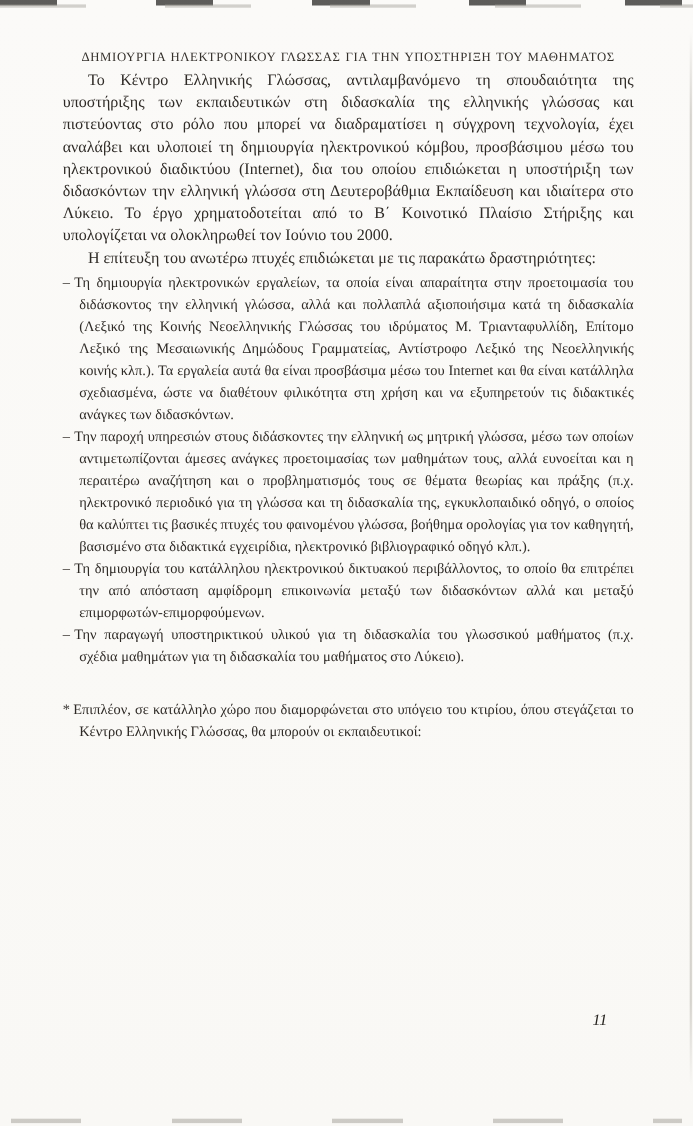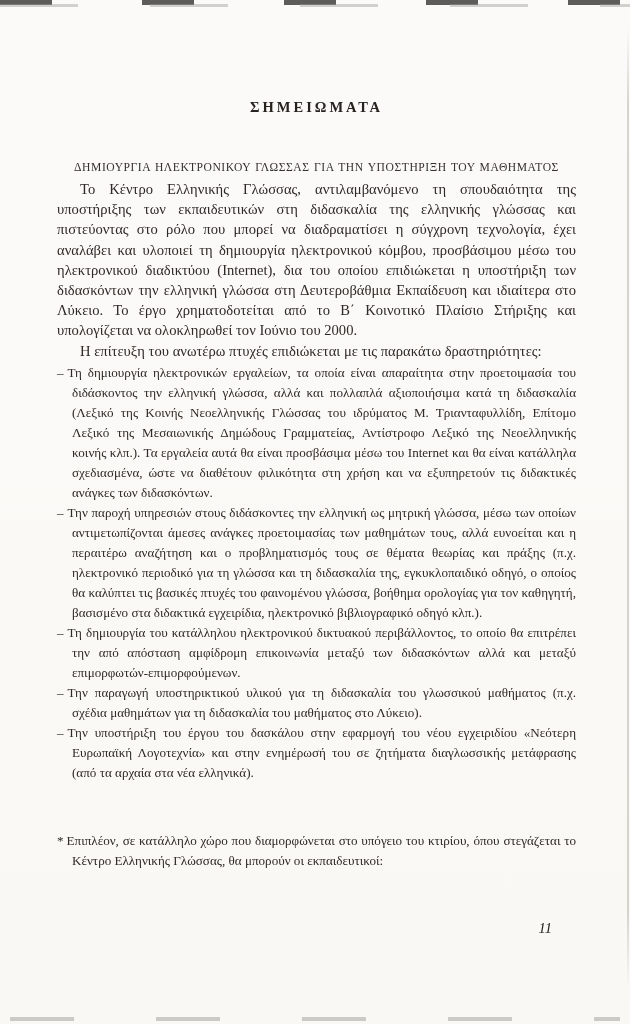--- a/index.html
+++ b/index.html
@@ -77,21 +77,21 @@
     line-height: 20px;
     text-align: justify;
   }
   .activity-item {
     margin: 0;
     padding-left: 15px;
     text-indent: -15px;
   }
   .activity-item .marker { padding-right: 4px; }
   .footnote {
-    margin-top: 48px;
+    margin-top: 28px;
     font-size: 13.1px;
     line-height: 20px;
     text-align: justify;
     padding-left: 15px;
     text-indent: -15px;
   }
   .footnote .marker { padding-right: 3px; }
   .page-number {
     position: absolute;
     top: 920px; right: 78px;
@@ -105,21 +105,20 @@
 
 <div class="page">
 
   <div class="scan-edge-top"></div>
   <div class="scan-edge-top2"></div>
   <div class="scan-edge-bottom"></div>
   <div class="scan-edge-right"></div>
 
   <div class="content">
 
-    <div class="section-title">ΣΗΜΕΙΩΜΑΤΑ</div>
 
     <div class="article-heading">
       <div>ΔΗΜΙΟΥΡΓΙΑ ΗΛΕΚΤΡΟΝΙΚΟΥ ΓΛΩΣΣΑΣ ΓΙΑ ΤΗΝ ΥΠΟΣΤΗΡΙΞΗ ΤΟΥ ΜΑΘΗΜΑΤΟΣ</div>
     </div>
 
     <div class="body-block">
       <p>Το Κέντρο Ελληνικής Γλώσσας, αντιλαμβανόμενο τη σπουδαιότητα της υποστήριξης των εκπαιδευτικών στη διδασκαλία της ελληνικής γλώσσας και πιστεύοντας στο ρόλο που μπορεί να διαδραματίσει η σύγχρονη τεχνολογία, έχει αναλάβει και υλοποιεί τη δημιουργία ηλεκτρονικού κόμβου, προσβάσιμου μέσω του ηλεκτρονικού διαδικτύου (Internet), δια του οποίου επιδιώκεται η υποστήριξη των διδασκόντων την ελληνική γλώσσα στη Δευτεροβάθμια Εκπαίδευση και ιδιαίτερα στο Λύκειο. Το έργο χρηματοδοτείται από το Β΄ Κοινοτικό Πλαίσιο Στήριξης και υπολογίζεται να ολοκληρωθεί τον Ιούνιο του 2000.</p>
       <p>Η επίτευξη του ανωτέρω πτυχές επιδιώκεται με τις παρακάτω δραστηριότητες:</p>
     </div>
 
@@ -129,23 +128,20 @@
       </div>
       <div class="activity-item">
         <span class="marker">–</span><span>Την παροχή υπηρεσιών στους διδάσκοντες την ελληνική ως μητρική γλώσσα, μέσω των οποίων αντιμετωπίζονται άμεσες ανάγκες προετοιμασίας των μαθημάτων τους, αλλά ευνοείται και η περαιτέρω αναζήτηση και ο προβληματισμός τους σε θέματα θεωρίας και πράξης (π.χ. ηλεκτρονικό περιοδικό για τη γλώσσα και τη διδασκαλία της, εγκυκλοπαιδικό οδηγό, ο οποίος θα καλύπτει τις βασικές πτυχές του φαινομένου γλώσσα, βοήθημα ορολογίας για τον καθηγητή, βασισμένο στα διδακτικά εγχειρίδια, ηλεκτρονικό βιβλιογραφικό οδηγό κλπ.).</span>
       </div>
       <div class="activity-item">
         <span class="marker">–</span><span>Τη δημιουργία του κατάλληλου ηλεκτρονικού δικτυακού περιβάλλοντος, το οποίο θα επιτρέπει την από απόσταση αμφίδρομη επικοινωνία μεταξύ των διδασκόντων αλλά και μεταξύ επιμορφωτών-επιμορφούμενων.</span>
       </div>
       <div class="activity-item">
         <span class="marker">–</span><span>Την παραγωγή υποστηρικτικού υλικού για τη διδασκαλία του γλωσσικού μαθήματος (π.χ. σχέδια μαθημάτων για τη διδασκαλία του μαθήματος στο Λύκειο).</span>
       </div>
-      <div class="activity-item">
-        <span class="marker">–</span><span>Την υποστήριξη του έργου του δασκάλου στην εφαρμογή του νέου εγχειριδίου «Νεότερη Ευρωπαϊκή Λογοτεχνία» και στην ενημέρωσή του σε ζητήματα διαγλωσσικής μετάφρασης (από τα αρχαία στα νέα ελληνικά).</span>
-      </div>
     </div>
 
     <div class="footnote">
       <span class="marker">*</span><span>Επιπλέον, σε κατάλληλο χώρο που διαμορφώνεται στο υπόγειο του κτιρίου, όπου στεγάζεται το Κέντρο Ελληνικής Γλώσσας, θα μπορούν οι εκπαιδευτικοί:</span>
     </div>
 
   </div>
 
   <div class="page-number">11</div>
 

